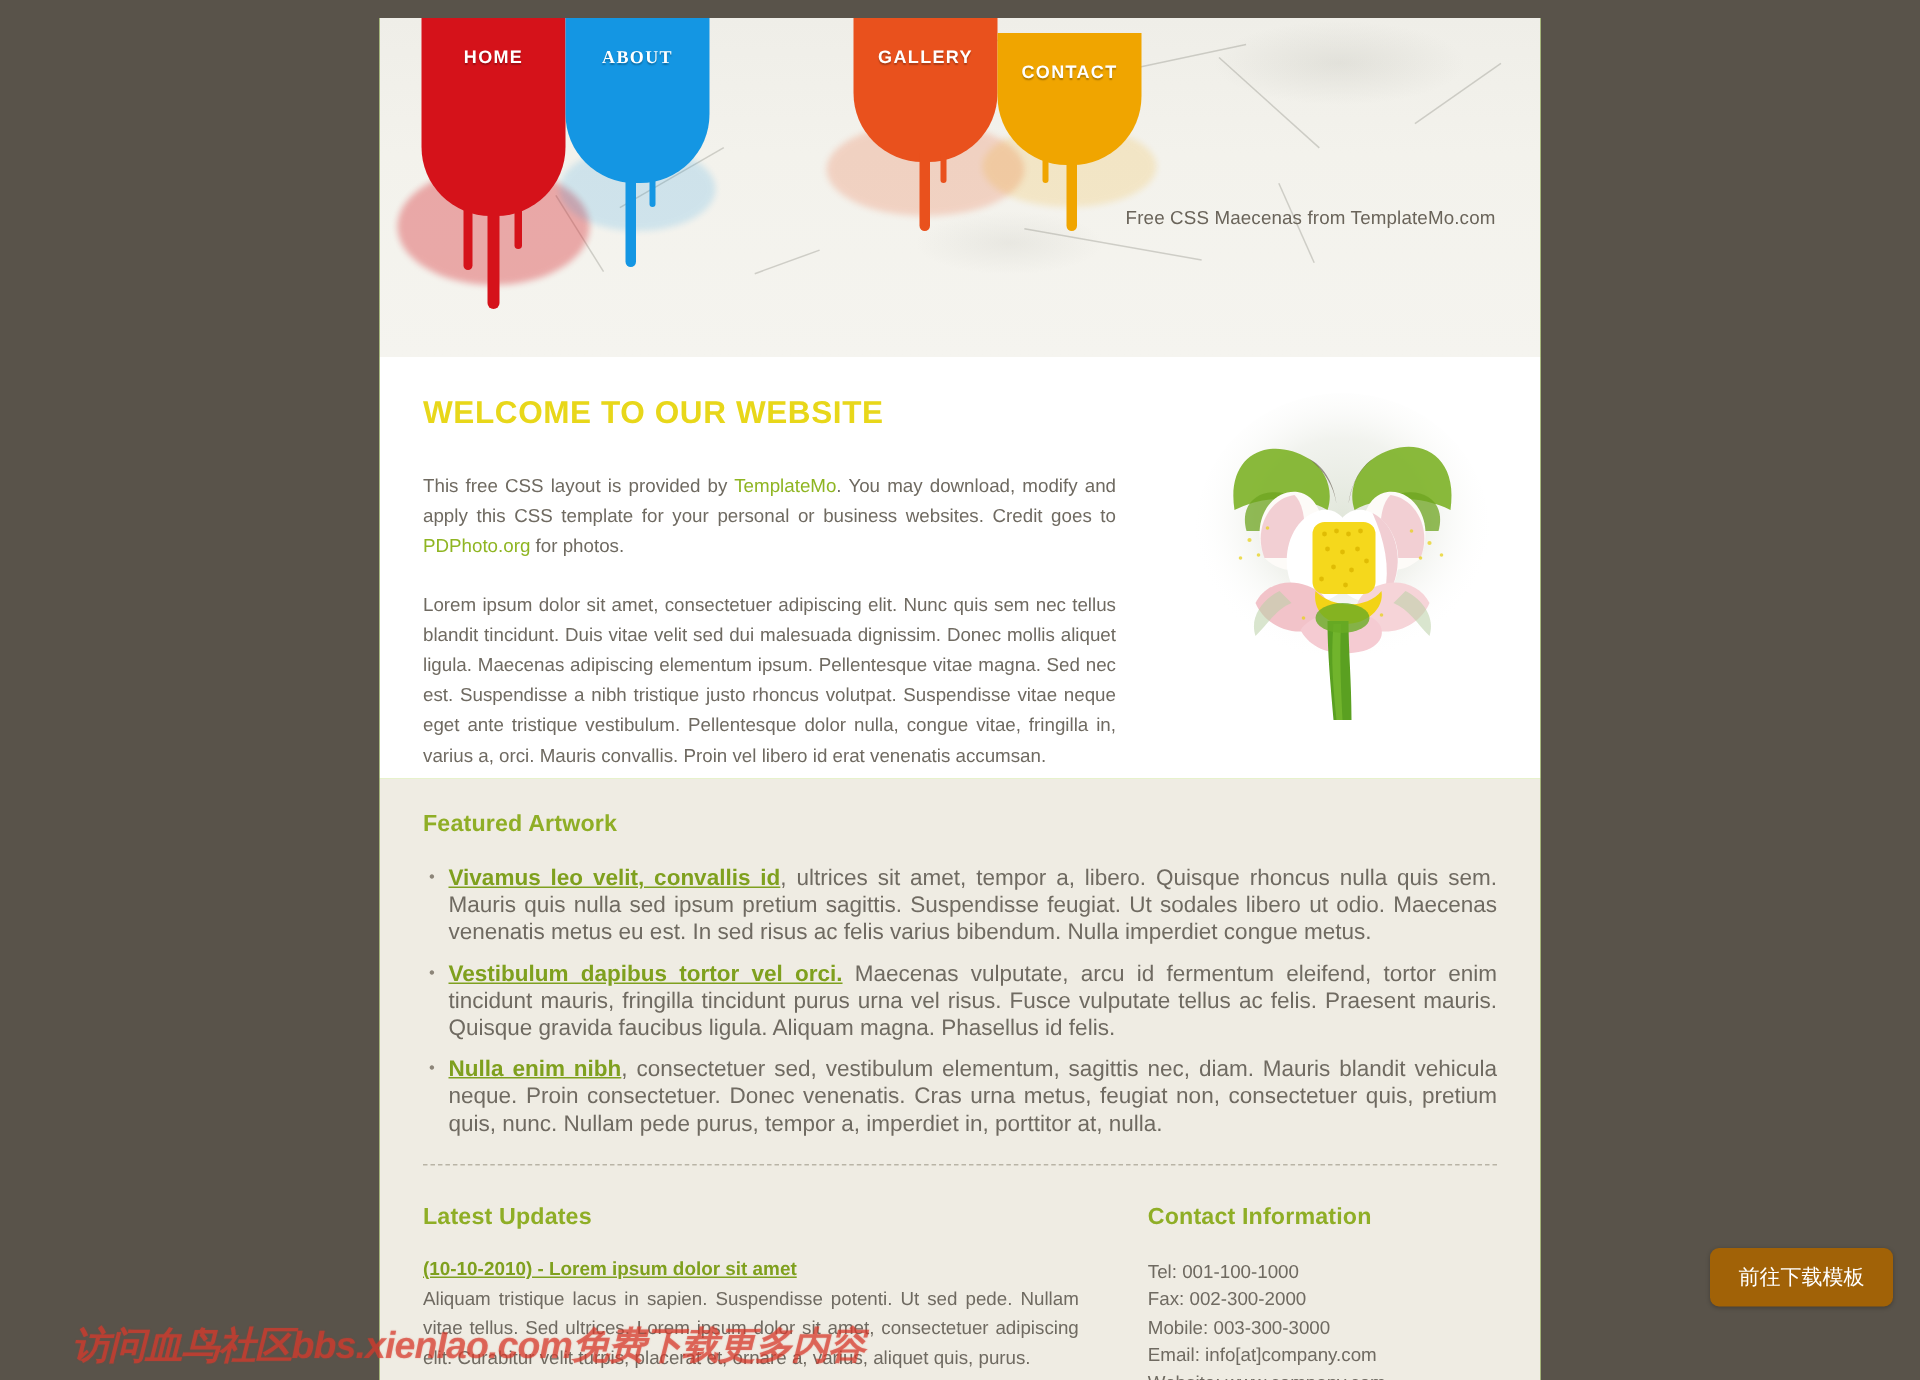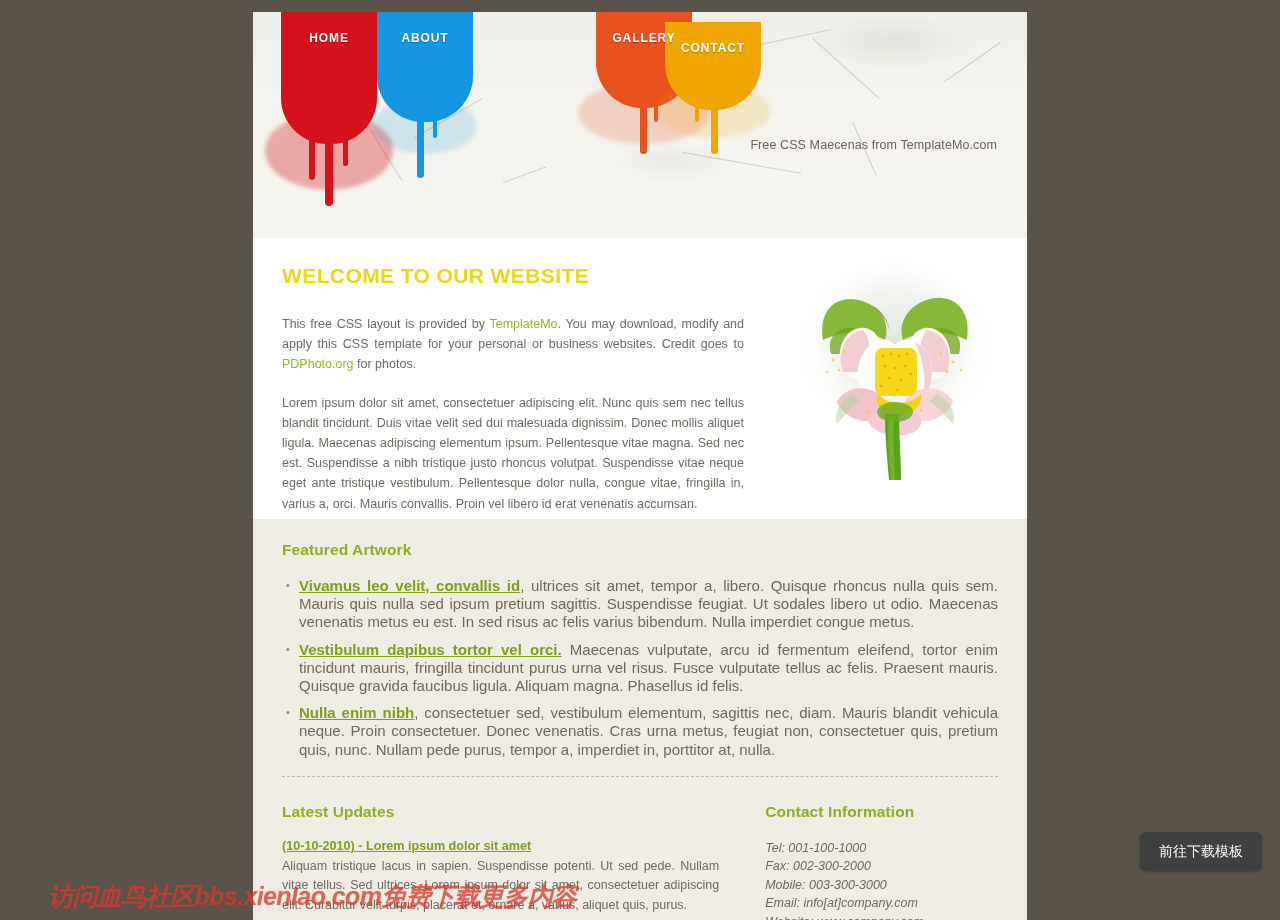--- a/index.html
+++ b/index.html
@@ -203,21 +203,20 @@
     font-size: 12.5px;
     line-height: 19.6px;
     color: #6f6a61;
     text-align: justify;
   }
   .contact-line {
     font-size: 12.5px;
     line-height: 18.5px;
     color: #6f6a61;
     margin-bottom: 0px;
-    font-style: italic;
   }
 
   
   #watermark {
     position: absolute;
     left: 48px; top: 880px;
     z-index: 60;
     font-size: 25px;
     font-weight: bold;
     font-style: italic;
@@ -226,21 +225,21 @@
     white-space: nowrap;
     pointer-events: none;
     text-shadow: 0 0 1px rgba(214,58,44,0.4);
   }
 
   
   #dlbtn {
     position: absolute;
     right: 18px; top: 832px;
     width: 122px; height: 39px;
-    background: #404040;
+    background: #a16207;
     border-radius: 6px;
     color: #ffffff;
     font-size: 14px;
     line-height: 39px;
     text-align: center;
     z-index: 70;
     cursor: pointer;
     box-shadow: 0 1px 3px rgba(0,0,0,0.25);
   }
 </style>
@@ -265,30 +264,30 @@
 
       <div class="navitem" style="left:0px;">
         <div class="splat" style="left:-16px;top:100px;width:128px;height:78px;background:#d5121a;"></div>
         <div class="blob" style="height:132px;background:#d5121a;"></div>
         <div class="drip" style="left:28px;top:126px;width:6px;height:42px;background:#d5121a;"></div>
         <div class="drip" style="left:44px;top:126px;width:8px;height:68px;background:#d5121a;"></div>
         <div class="drip" style="left:62px;top:126px;width:5px;height:28px;background:#d5121a;"></div>
         <a class="label" href="#">HOME</a>
       </div>
 
-      <div class="navitem" style="left:96px;">
+      <div class="navitem" style="left:96px;font-family:Liberation Serif, serif;">
         <div class="splat" style="left:-4px;top:86px;width:104px;height:56px;background:#1496e3;opacity:0.16;"></div>
         <div class="blob" style="height:110px;background:#1496e3;"></div>
         <div class="drip" style="left:40px;top:104px;width:7px;height:62px;background:#1496e3;"></div>
         <div class="drip" style="left:56px;top:104px;width:4px;height:22px;background:#1496e3;"></div>
         <a class="label" href="#">ABOUT</a>
       </div>
 
 
-      <div class="navitem" style="left:288px;margin-left:27px;">
+      <div class="navitem" style="left:288px;">
         <div class="splat" style="left:-18px;top:70px;width:132px;height:62px;background:#e9511d;opacity:0.20;"></div>
         <div class="blob" style="height:96px;background:#e9511d;"></div>
         <div class="drip" style="left:44px;top:90px;width:7px;height:52px;background:#e9511d;"></div>
         <div class="drip" style="left:58px;top:90px;width:4px;height:20px;background:#e9511d;"></div>
         <a class="label" href="#">GALLERY</a>
       </div>
 
       <div class="navitem" style="left:384px;margin-top:10px;">
         <div class="splat" style="left:-10px;top:62px;width:116px;height:54px;background:#f0a500;opacity:0.16;"></div>
         <div class="blob" style="height:88px;background:#f0a500;"></div>

